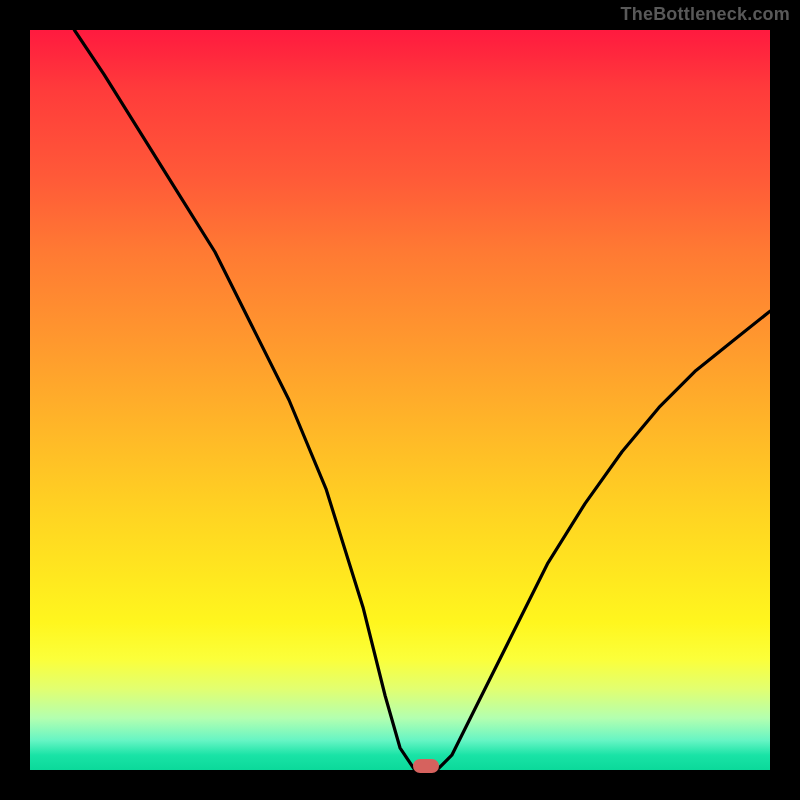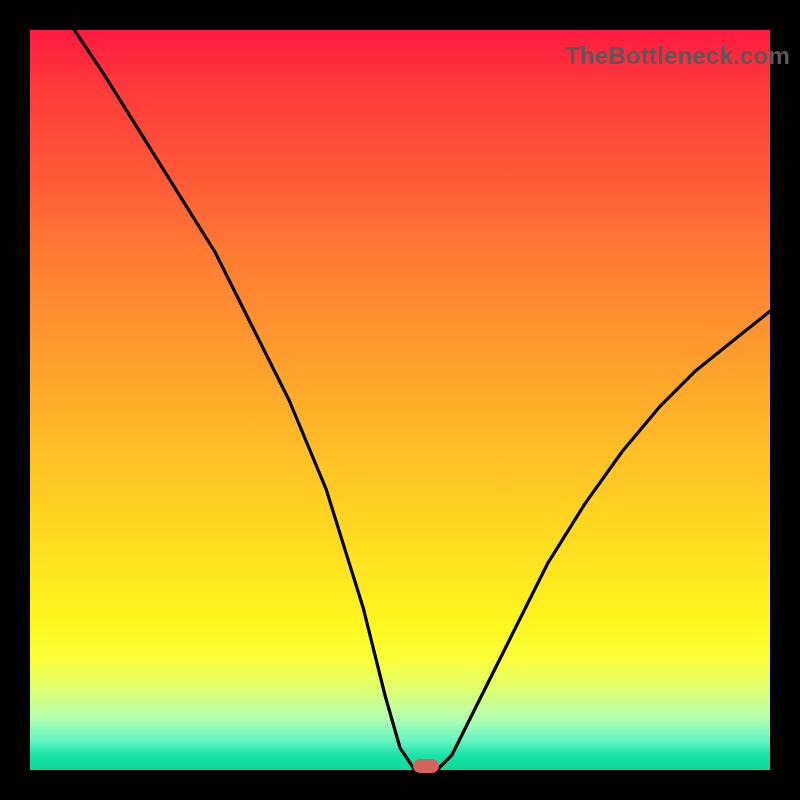--- a/index.html
+++ b/index.html
@@ -9,25 +9,24 @@
     width: 800px;
     height: 800px;
     background: #000;
   }
   .watermark {
     position: absolute;
     top: 4px;
     right: 10px;
     color: #595959;
     font-family: Arial, Helvetica, sans-serif;
-    font-size: 24px;
+    font-size: 18px;
     font-weight: 600;
     letter-spacing: 0.2px;
     z-index: 5;
-    margin-top: 38px;
   }
   .plot {
     position: absolute;
     left: 30px;
     top: 30px;
     width: 740px;
     height: 740px;
     background: linear-gradient(
       to bottom,
       #ff1a3f 0%,

